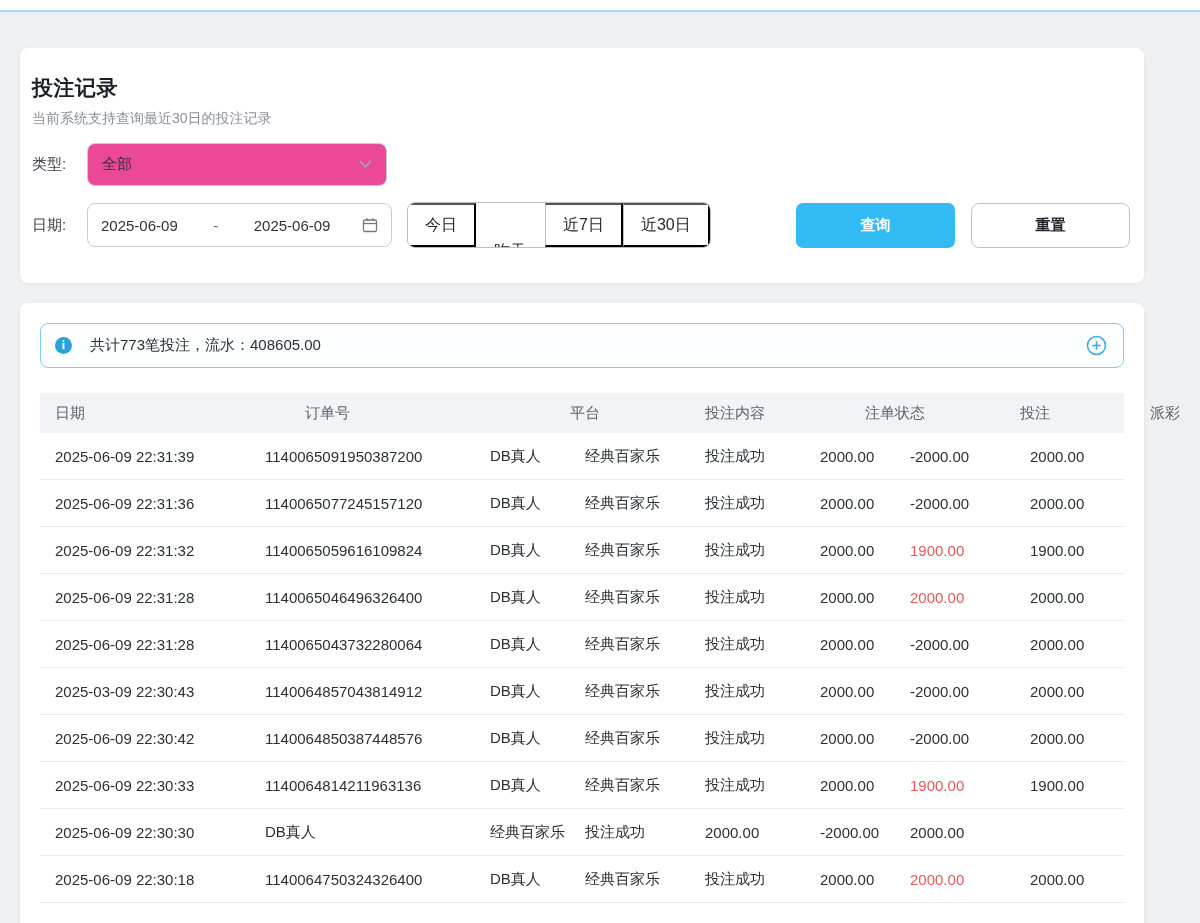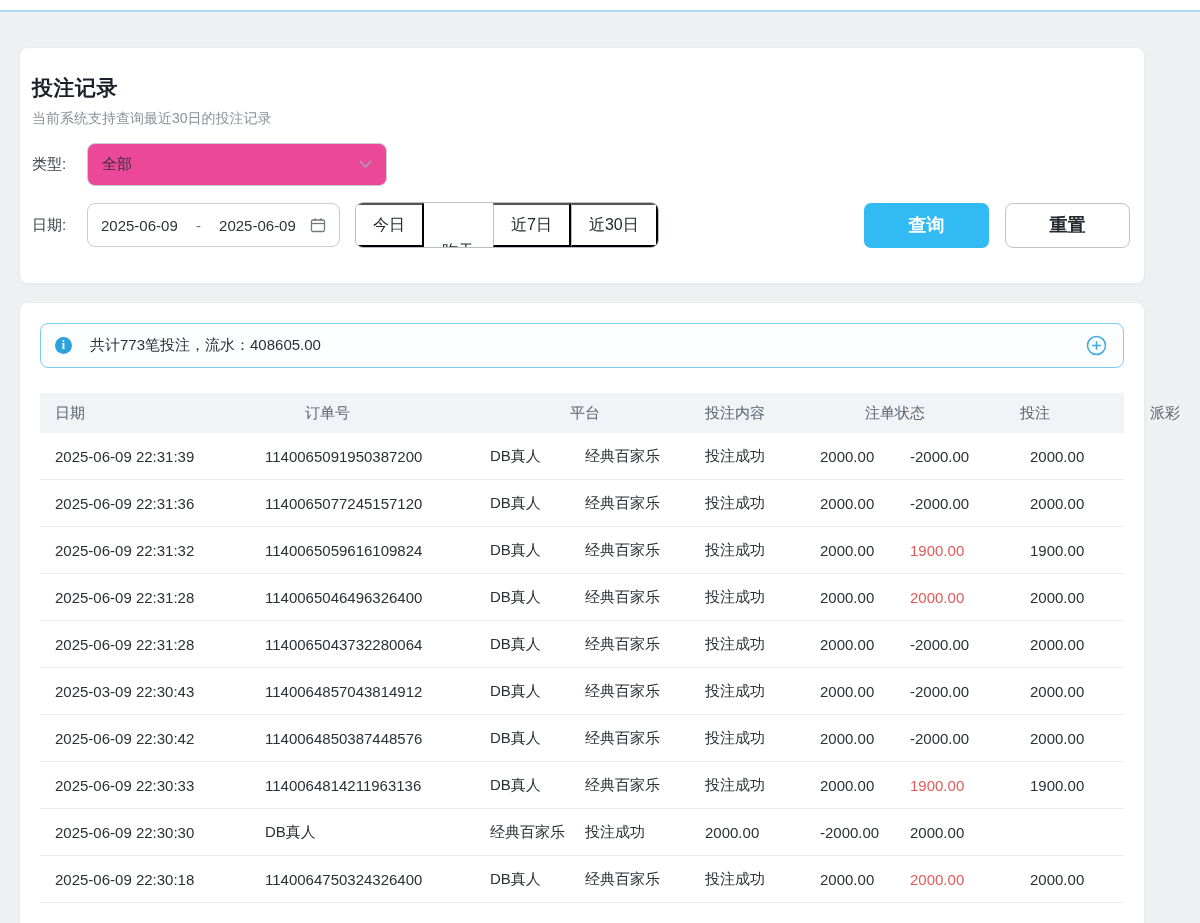--- a/index.html
+++ b/index.html
@@ -33,21 +33,21 @@
     border: 1px solid #c8ccd2; border-radius: 8px;
     display: flex; align-items: center; justify-content: space-between;
     padding: 0 14px; margin-left: 7px;
     background: #ec4899; cursor: pointer;
   }
   .select-value { font-size: 15px; color: #303338; }
   .chevron svg { display: block; }
 
   .date-row { margin-top: 16px; }
   .date-box {
-    width: 253px; height: 44px;
+    width: 305px; height: 44px;
     border: 1px solid #c8ccd2; border-radius: 8px;
     display: flex; align-items: center; justify-content: space-between;
     padding: 0 13px; margin-left: 7px;
     background: #fff; font-size: 15px; color: #2f3338;
   }
   .date-sep { color: #6a7078; padding: 0 4px; }
 
   .seg-group {
     display: flex; margin-left: 15px; height: 46px;
     border: 1px solid #b9bdc4; border-radius: 8px;
@@ -57,21 +57,21 @@
     padding: 0 17px; font-size: 16px; color: #24282e;
     display: flex; align-items: center; cursor: pointer;
     border-left: 1px solid #b9bdc4; background: #fff;
     white-space: nowrap;
   }
   .seg-btn:first-child { border-left: none; }
   .seg-btn.active { box-shadow: inset 0 0 0 2px var(--seg-active, #72d2f2); margin-top: 46px; }
 
   .action-btns { margin-left: auto; display: flex; gap: 16px; }
   .btn {
-    width: 125px; height: 45px; font-size: 18px; font-weight: 700;
+    width: 159px; height: 45px; font-size: 15px; font-weight: 700;
     display: flex; align-items: center; justify-content: center;
     cursor: pointer; font-family: Liberation Serif, serif;
   }
   .btn-primary { background: var(--primary, #32bbf2); color: #fff; border: none; border-radius: 7px; }
   .btn-plain { background: #fff; color: #24282e; border: 1px solid #c0c4ca; border-radius: 8px; }
 
   .banner {
     height: 45px; border: 1px solid var(--banner-border, #7bcdf0);
     border-radius: 8px; background: #fdfeff;
     display: flex; align-items: center; padding: 0 16px 0 14px;

